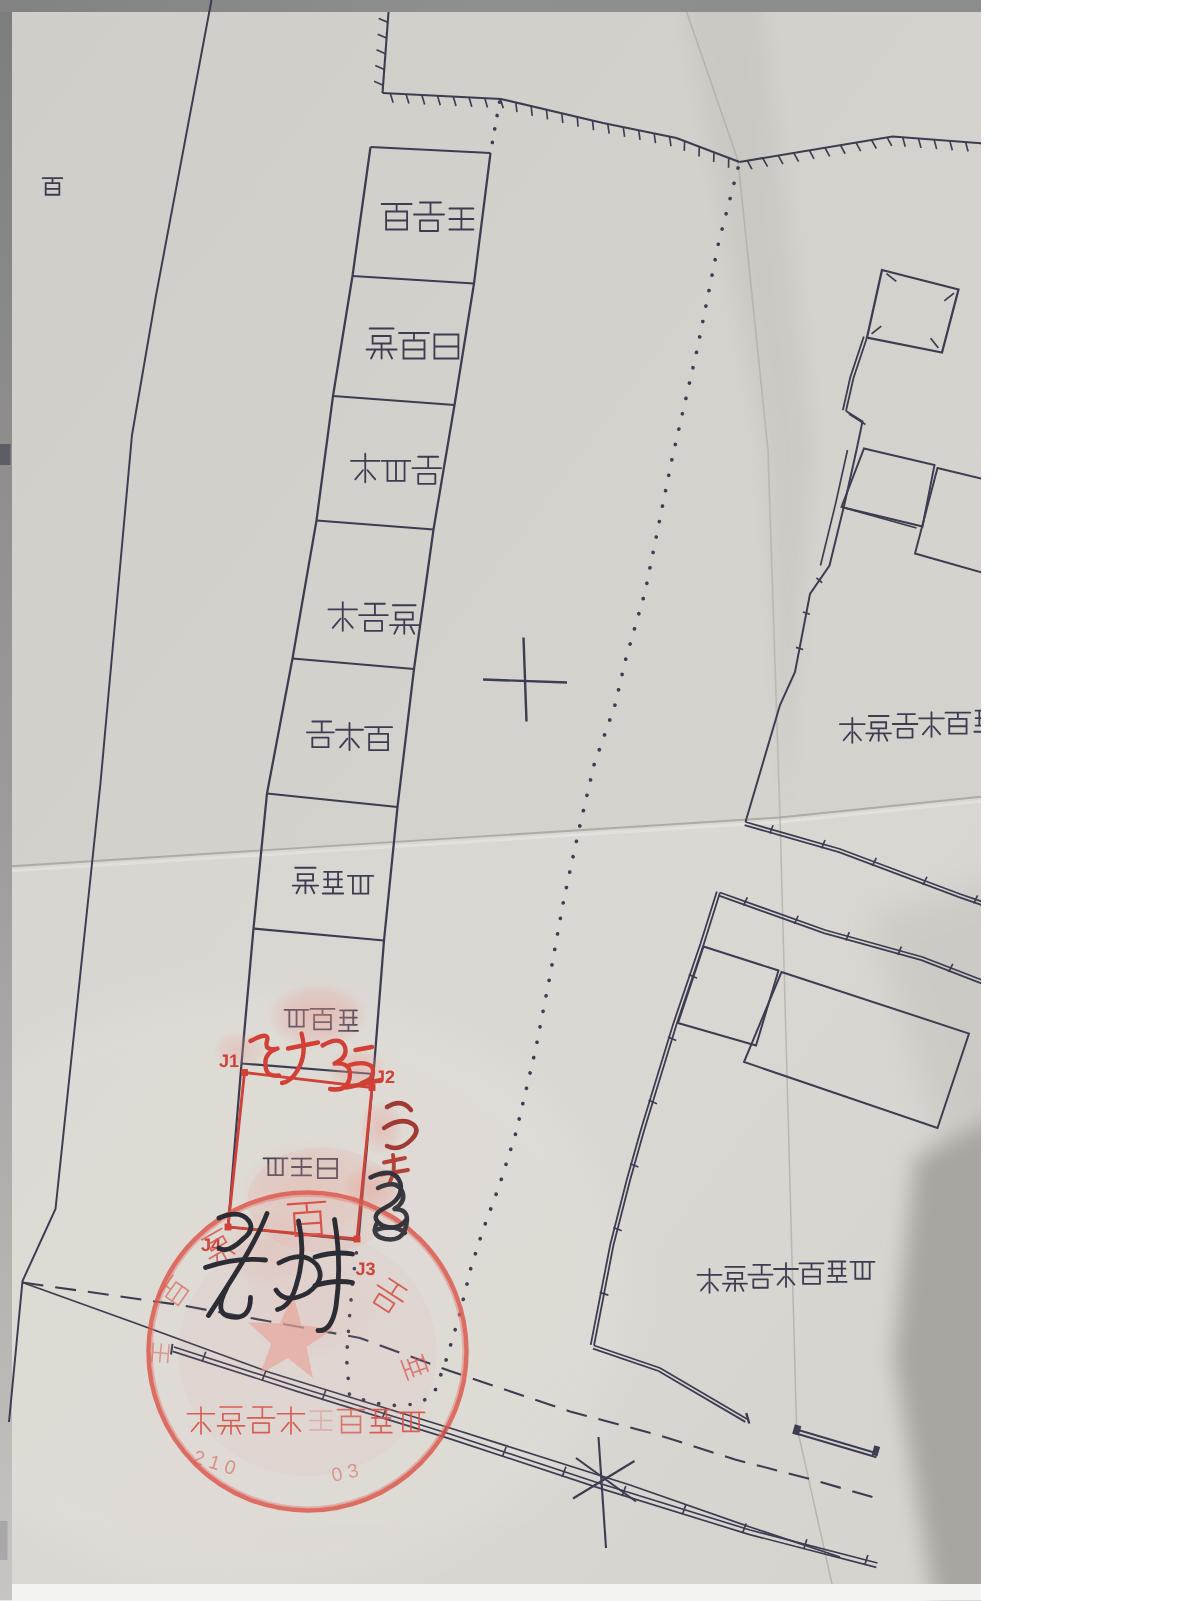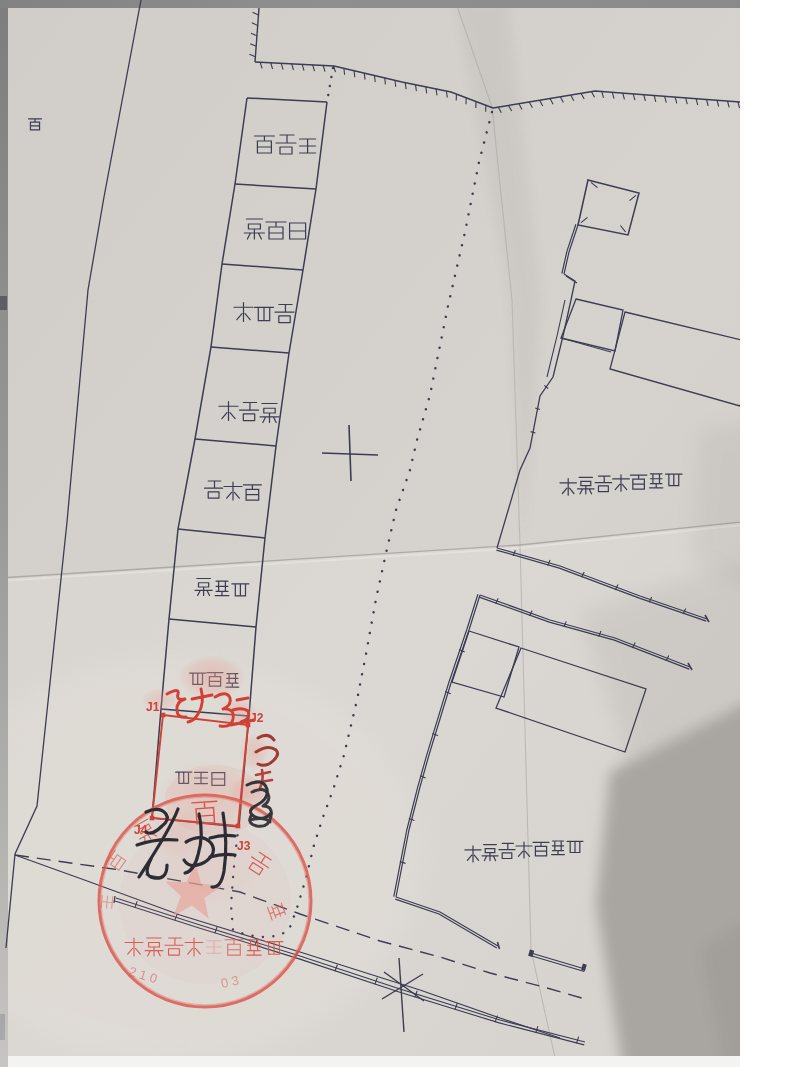--- a/index.html
+++ b/index.html
@@ -1,14 +1,14 @@
 <!DOCTYPE html>
 <html><head><meta charset="utf-8"><style>
 html,body{margin:0;padding:0;background:#fff}
-#page{position:relative;width:740px;height:1067px;overflow:hidden;font-family:"Liberation Sans",sans-serif}
+#page{position:relative;width:654px;height:1067px;overflow:hidden;font-family:"Liberation Sans",sans-serif}
 </style></head><body>
 <div id="page">
 <svg width="800" height="1067" viewBox="0 0 800 1067">
 <defs>
 <linearGradient id="paper" x1="0" y1="0" x2="1" y2="1">
  <stop offset="0" stop-color="#d6d3ce"></stop>
           <stop offset="0.55" stop-color="#dbd8d3"></stop>
           <stop offset="1" stop-color="#d5d2cd"></stop>
 </linearGradient>
 <linearGradient id="shadeBR" x1="0" y1="0" x2="0.8" y2="1">

